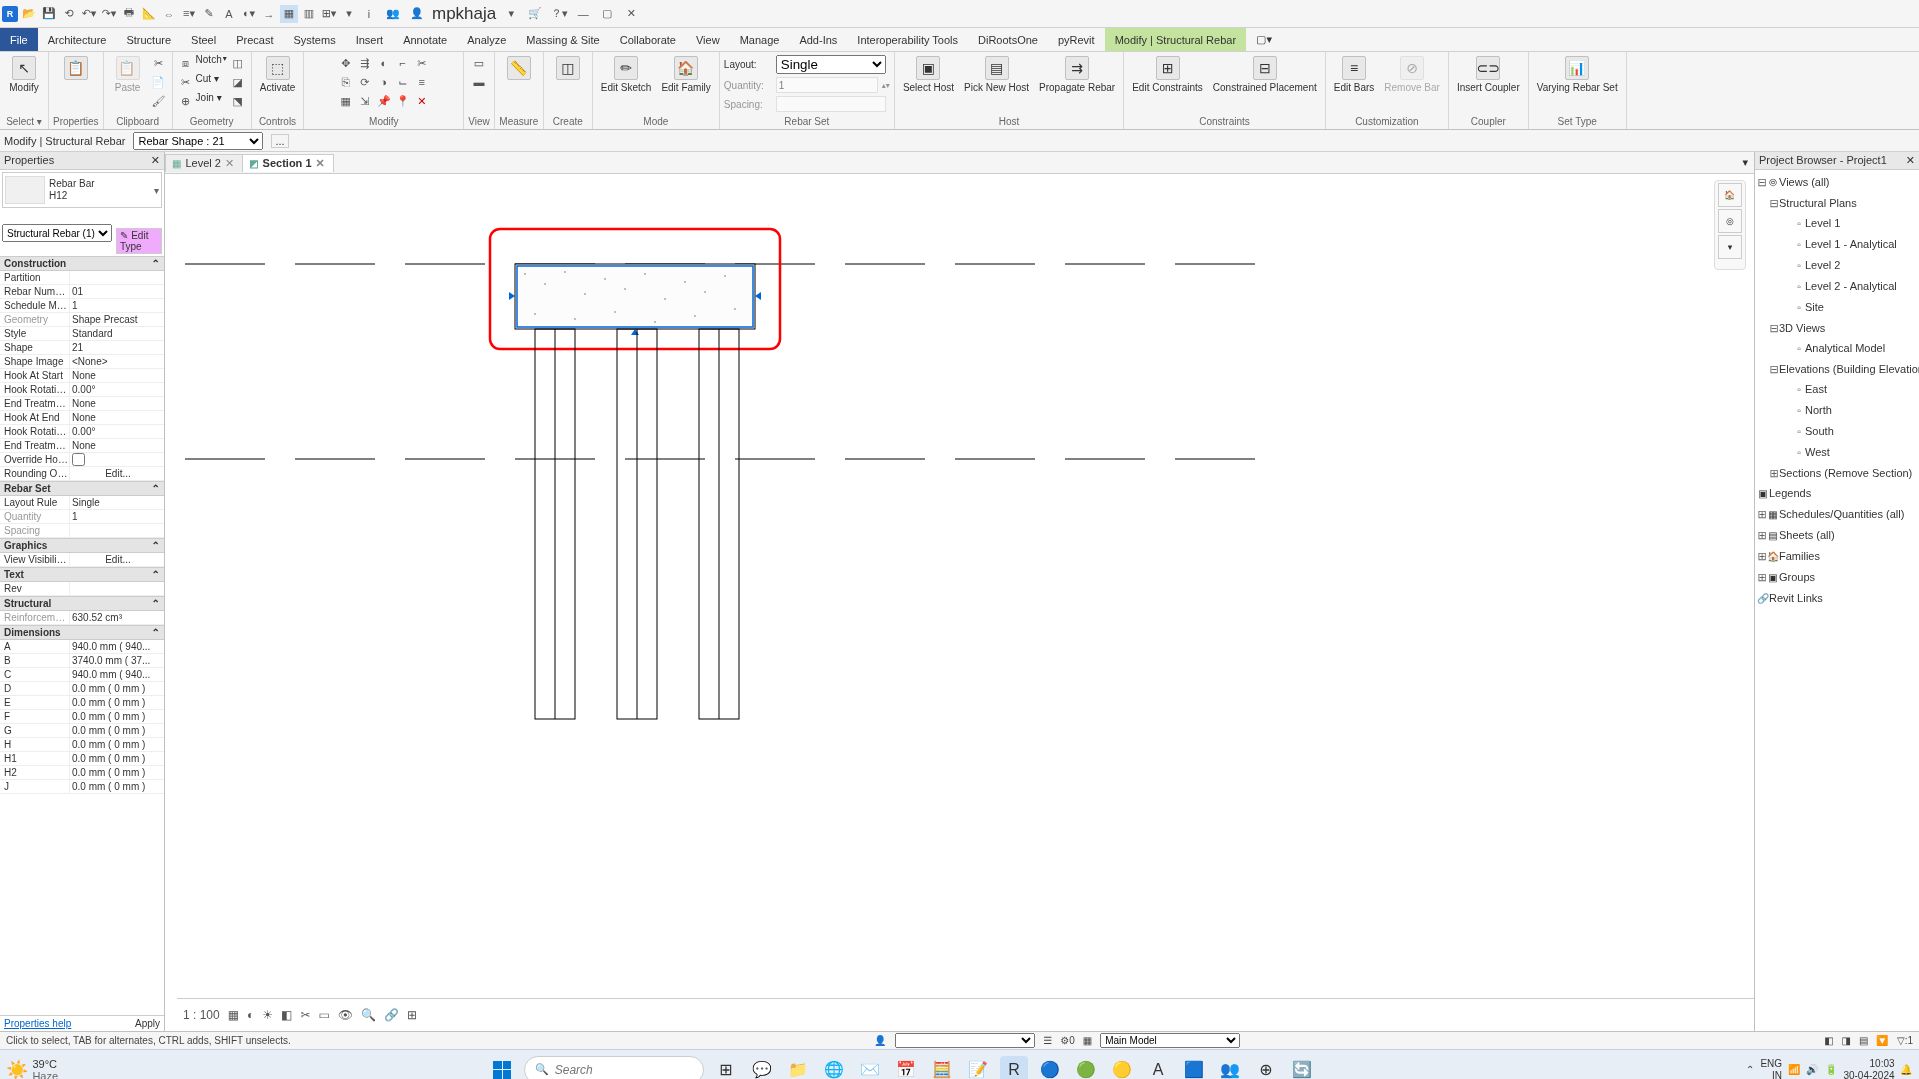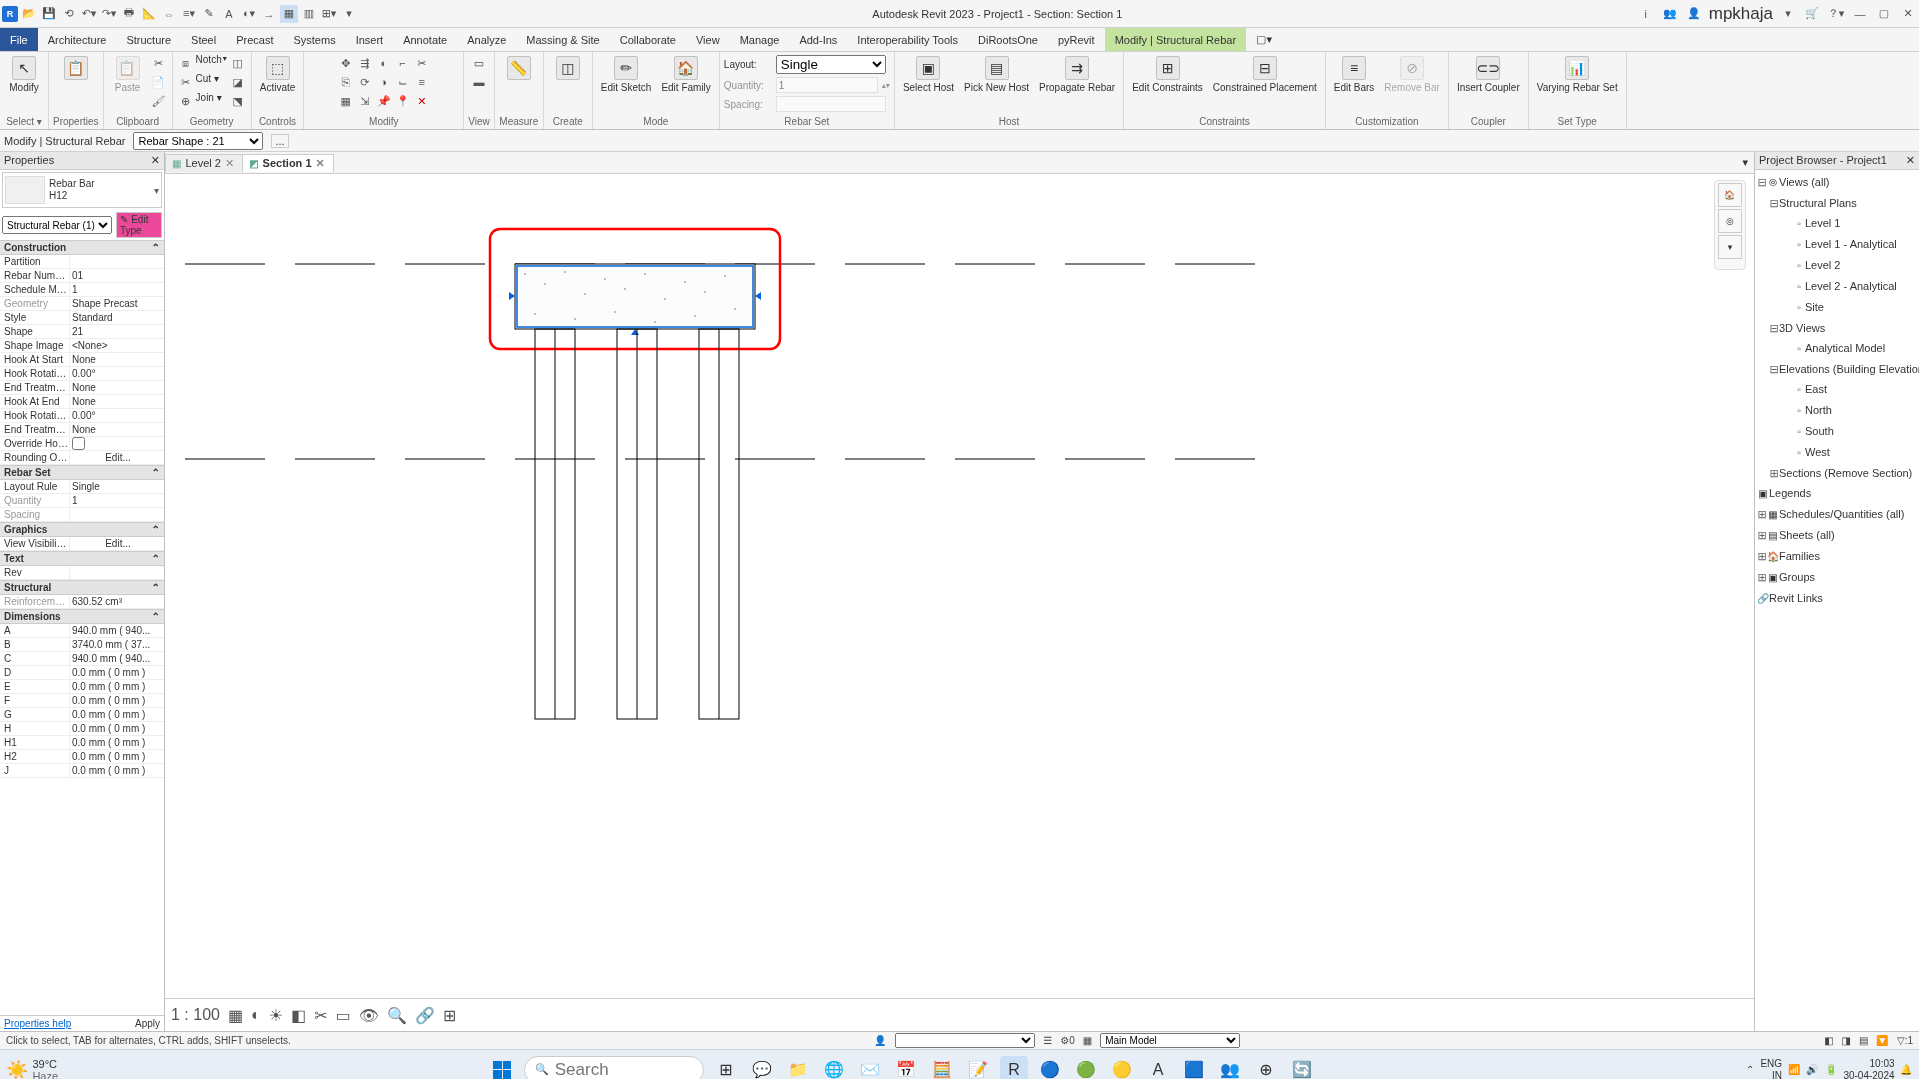--- a/index.html
+++ b/index.html
@@ -30,56 +30,56 @@
 .main { display:flex; height:calc(1079px - 28px - 24px - 78px - 22px - 18px - 30px); }
 .prop-panel { width:165px; background:#fff; border-right:1px solid #c0c0c0; display:flex; flex-direction:column; }
 .panel-title { background:#e8e8e8; padding:2px 4px; font-size:11px; display:flex; justify-content:space-between; border-bottom:1px solid #ccc; }
 .panel-title .x { cursor:pointer; }
 .type-sel { display:flex; border:1px solid #ccc; margin:2px; padding:2px; align-items:center; background:#fff; height:36px; }
 .type-sel .preview { width:40px; height:28px; background:#f0f0f0; border:1px solid #ddd; margin-right:4px; }
 .type-sel .names { flex:1; font-size:10px; line-height:12px; }
 .type-sel .dd { font-size:10px; color:#666; cursor:pointer; }
 .inst-row { display:flex; align-items:center; padding:2px; gap:4px; }
 .inst-row select { flex:1; font-size:10px; height:18px; }
-.inst-row .edit-type { font-size:10px; color:#333; cursor:pointer; border:1px solid #ccc; padding:1px 3px; background:#ec4899; }
+.inst-row .edit-type { font-size:10px; color:#333; cursor:pointer; border:1px solid #ccc; padding:1px 3px; background:#f0abfc;margin-top:16px; }
 .prop-cat { background:#e4e4e4; padding:1px 4px; font-size:10px; font-weight:bold; border-top:1px solid #ccc; border-bottom:1px solid #ccc; display:flex; justify-content:space-between; }
 .prop-row { display:flex; border-bottom:1px solid #eee; font-size:10px; height:14px; line-height:14px; }
 .prop-row .k { width:70px; padding-left:4px; overflow:hidden; white-space:nowrap; text-overflow:ellipsis; border-right:1px solid #eee; }
 .prop-row .k.dim { color:#999; }
 .prop-row .v { flex:1; padding-left:2px; overflow:hidden; white-space:nowrap; text-overflow:ellipsis; }
 .prop-row .v input[type=text] { width:100%; border:none; font-size:10px; height:13px; padding:0; }
 .prop-row .v.btn-cell { text-align:center; cursor:pointer; text-decoration:none; }
 .prop-foot { border-top:1px solid #ccc; padding:2px 4px; display:flex; justify-content:space-between; font-size:10px;align-items:flex-end; }
 .prop-foot a { color:#0066cc; text-decoration:underline; cursor:pointer; }
 .canvas-area { flex:1; background:#fff; position:relative; display:flex; flex-direction:column; }
 .view-tabs { height:22px; background:#f5f5f5; border-bottom:1px solid #ccc; display:flex; align-items:center; gap:0; }
 .view-tab { padding:2px 8px 2px 6px; border:1px solid #ccc; border-bottom:none; background:#eee; font-size:11px; cursor:pointer; display:flex; gap:4px; align-items:center; margin-right:-1px; }
 .view-tab.active { background:#fff; font-weight:bold; }
 .view-tab .x { color:#888; cursor:pointer; }
 .view-tab .ico { font-size:10px; color:#6a9; }
 .canvas { flex:1; position:relative; overflow:hidden; }
 .canvas svg { position:absolute; top:0; left:0; }
-.view-ctrl { height:18px; border-top:1px solid #ccc; display:flex; align-items:center; gap:4px; padding:16px 4px; font-size:16px; color:#555; }
+.view-ctrl { height:18px; border-top:1px solid #ccc; display:flex; align-items:center; gap:4px; padding:16px 4px; font-size:12px; color:#555;margin-left:12px; }
 .view-ctrl .vc { cursor:pointer; padding:0 2px; }
 .nav-cube { position:absolute; top:6px; right:8px; width:32px; height:90px; background:#f8f8f8; border:1px solid #ddd; border-radius:4px; display:flex; flex-direction:column; align-items:center; padding:2px; gap:2px; }
 .nav-cube .nc { width:24px; height:24px; border:1px solid #ccc; font-size:9px; display:flex; align-items:center; justify-content:center; cursor:pointer; }
 .browser { width:165px; background:#fff; border-left:1px solid #c0c0c0; font-size:11px; display:flex; flex-direction:column; }
 .tree { flex:1; overflow:auto; padding:2px; }
 .tree-node { white-space:nowrap; line-height:20px; cursor:pointer; }
 .tree-node .exp { display:inline-block; width:10px; text-align:center; color:#666; }
 .tree-node .ico { display:inline-block; width:12px; text-align:center; font-size:10px; }
 .tree-node.d1 { padding-left:12px; }
 .tree-node.d3 { padding-left:36px; }
 .status { height:18px; background:#f5f5f5; border-top:1px solid #c0c0c0; display:flex; align-items:center; padding:0 6px; font-size:10px; color:#444; gap:8px; }
 .status .spacer { flex:1; }
 .status select { font-size:10px; height:15px; }
 .taskbar { height:40px; background:#e8eef5; border-top:1px solid #c5d2e0; display:flex; align-items:center; padding:0 6px; gap:8px; }
 .taskbar .weather { display:flex; align-items:center; gap:4px; font-size:11px; }
 .taskbar .search-box { display:flex; align-items:center; background:#fff; border:1px solid #ccc; border-radius:14px; height:28px; padding:0 10px; width:180px; gap:6px; }
-.taskbar .search-box input { border:none; outline:none; font-size:17px; flex:1; background:transparent; }
+.taskbar .search-box input { border:none; outline:none; font-size:12px; flex:1; background:transparent;font-style:italic; }
 .taskbar .tb-icon { width:28px; height:28px; display:flex; align-items:center; justify-content:center; font-size:16px; cursor:pointer; border-radius:4px; }
 .taskbar .tray { margin-left:auto; display:flex; align-items:center; gap:6px; font-size:10px; }
 .taskbar .clock { text-align:right; line-height:12px; font-size:10px; }
 .taskbar .start { width:28px; height:28px; display:flex; align-items:center; justify-content:center; cursor:pointer; }
 .taskbar .start .w { width:18px; height:18px; display:grid; grid-template-columns:1fr 1fr; grid-template-rows:1fr 1fr; gap:1px; }
 .taskbar .start .w span { background:#0078d4; }
 </style>
 </head>
 <body>
 
@@ -95,21 +95,20 @@
   <span class="qat-btn">⇔</span>
   <span class="qat-btn">≡▾</span>
   <span class="qat-btn">✎</span>
   <span class="qat-btn">A</span>
   <span class="qat-btn">◐▾</span>
   <span class="qat-btn">→</span>
   <span class="qat-btn" style="background:#cce0f5">▦</span>
   <span class="qat-btn">▥</span>
   <span class="qat-btn">⊞▾</span>
   <span class="qat-btn">▾</span>
-  <span class="title-text">Autodesk Revit 2023 - Project1 - Section: Section 1</span>
   <div class="right">
     <span class="qat-btn">ℹ</span>
     <span class="qat-btn">👥</span>
     <span class="qat-btn">👤</span>
     <span style="font-size:17px">mpkhaja</span>
     <span class="qat-btn">▾</span>
     <span class="qat-btn">🛒</span>
     <span class="qat-btn">？▾</span>
     <span class="qat-btn">—</span>
     <span class="qat-btn">▢</span>

